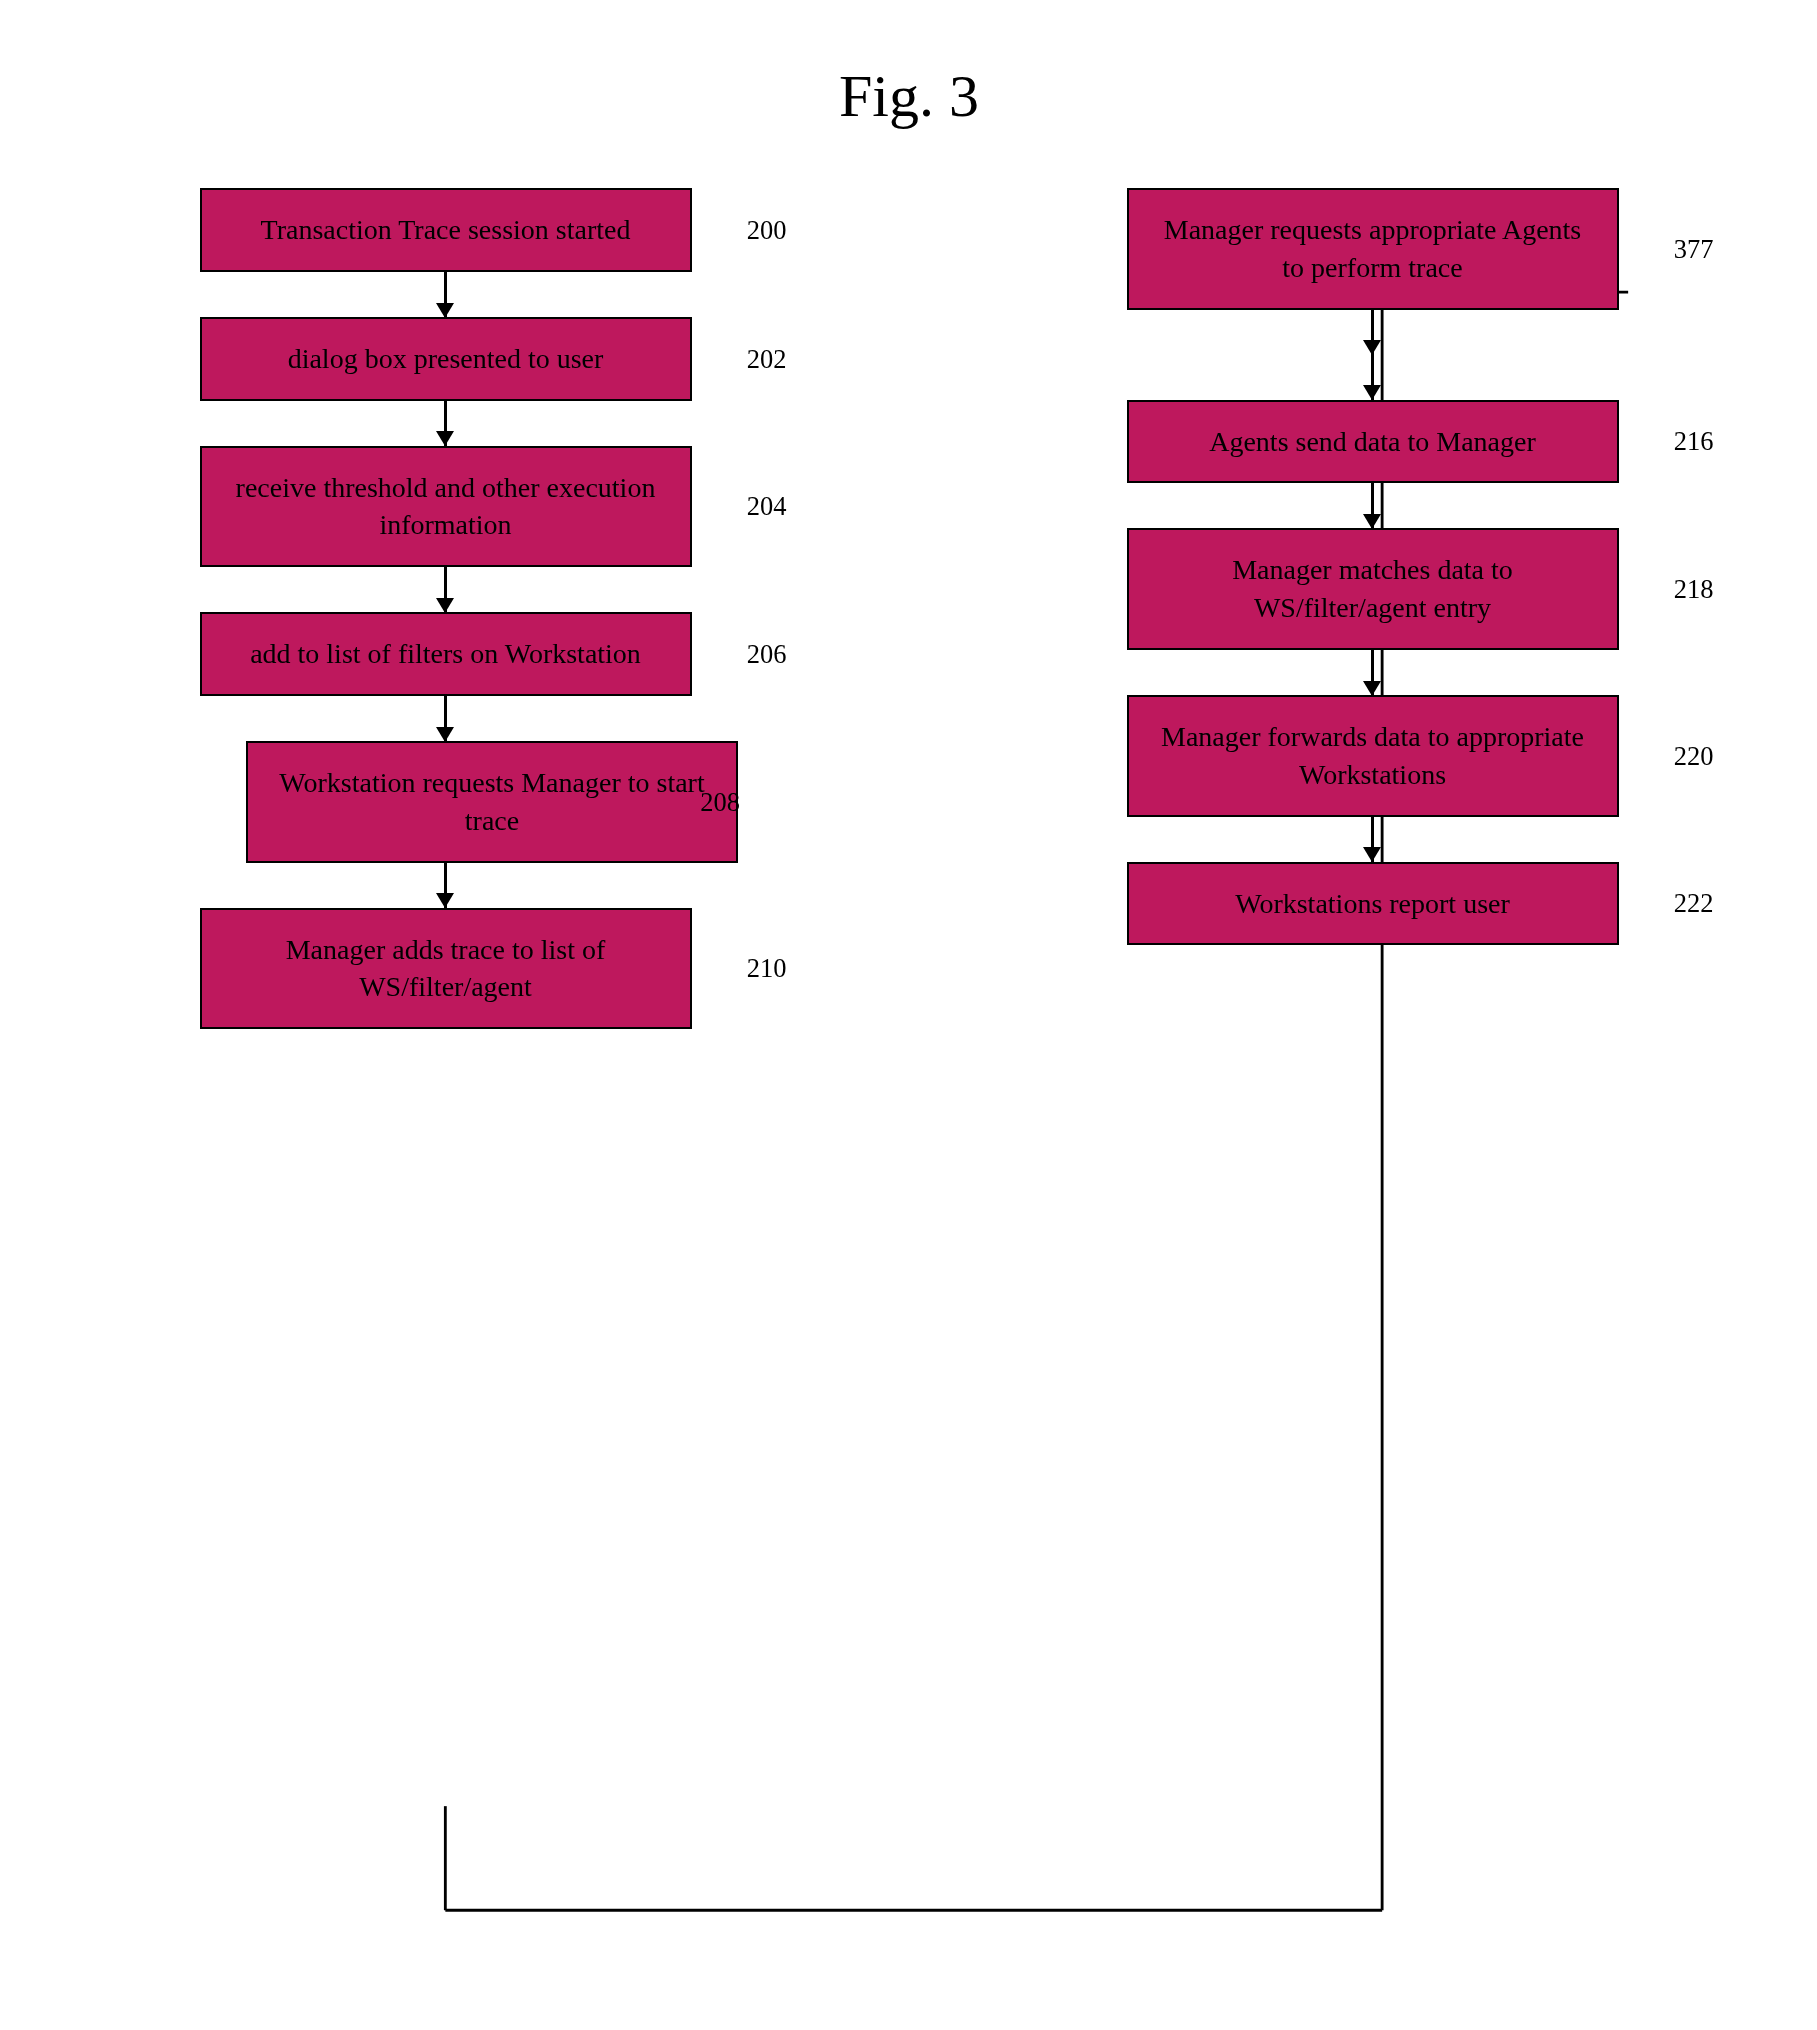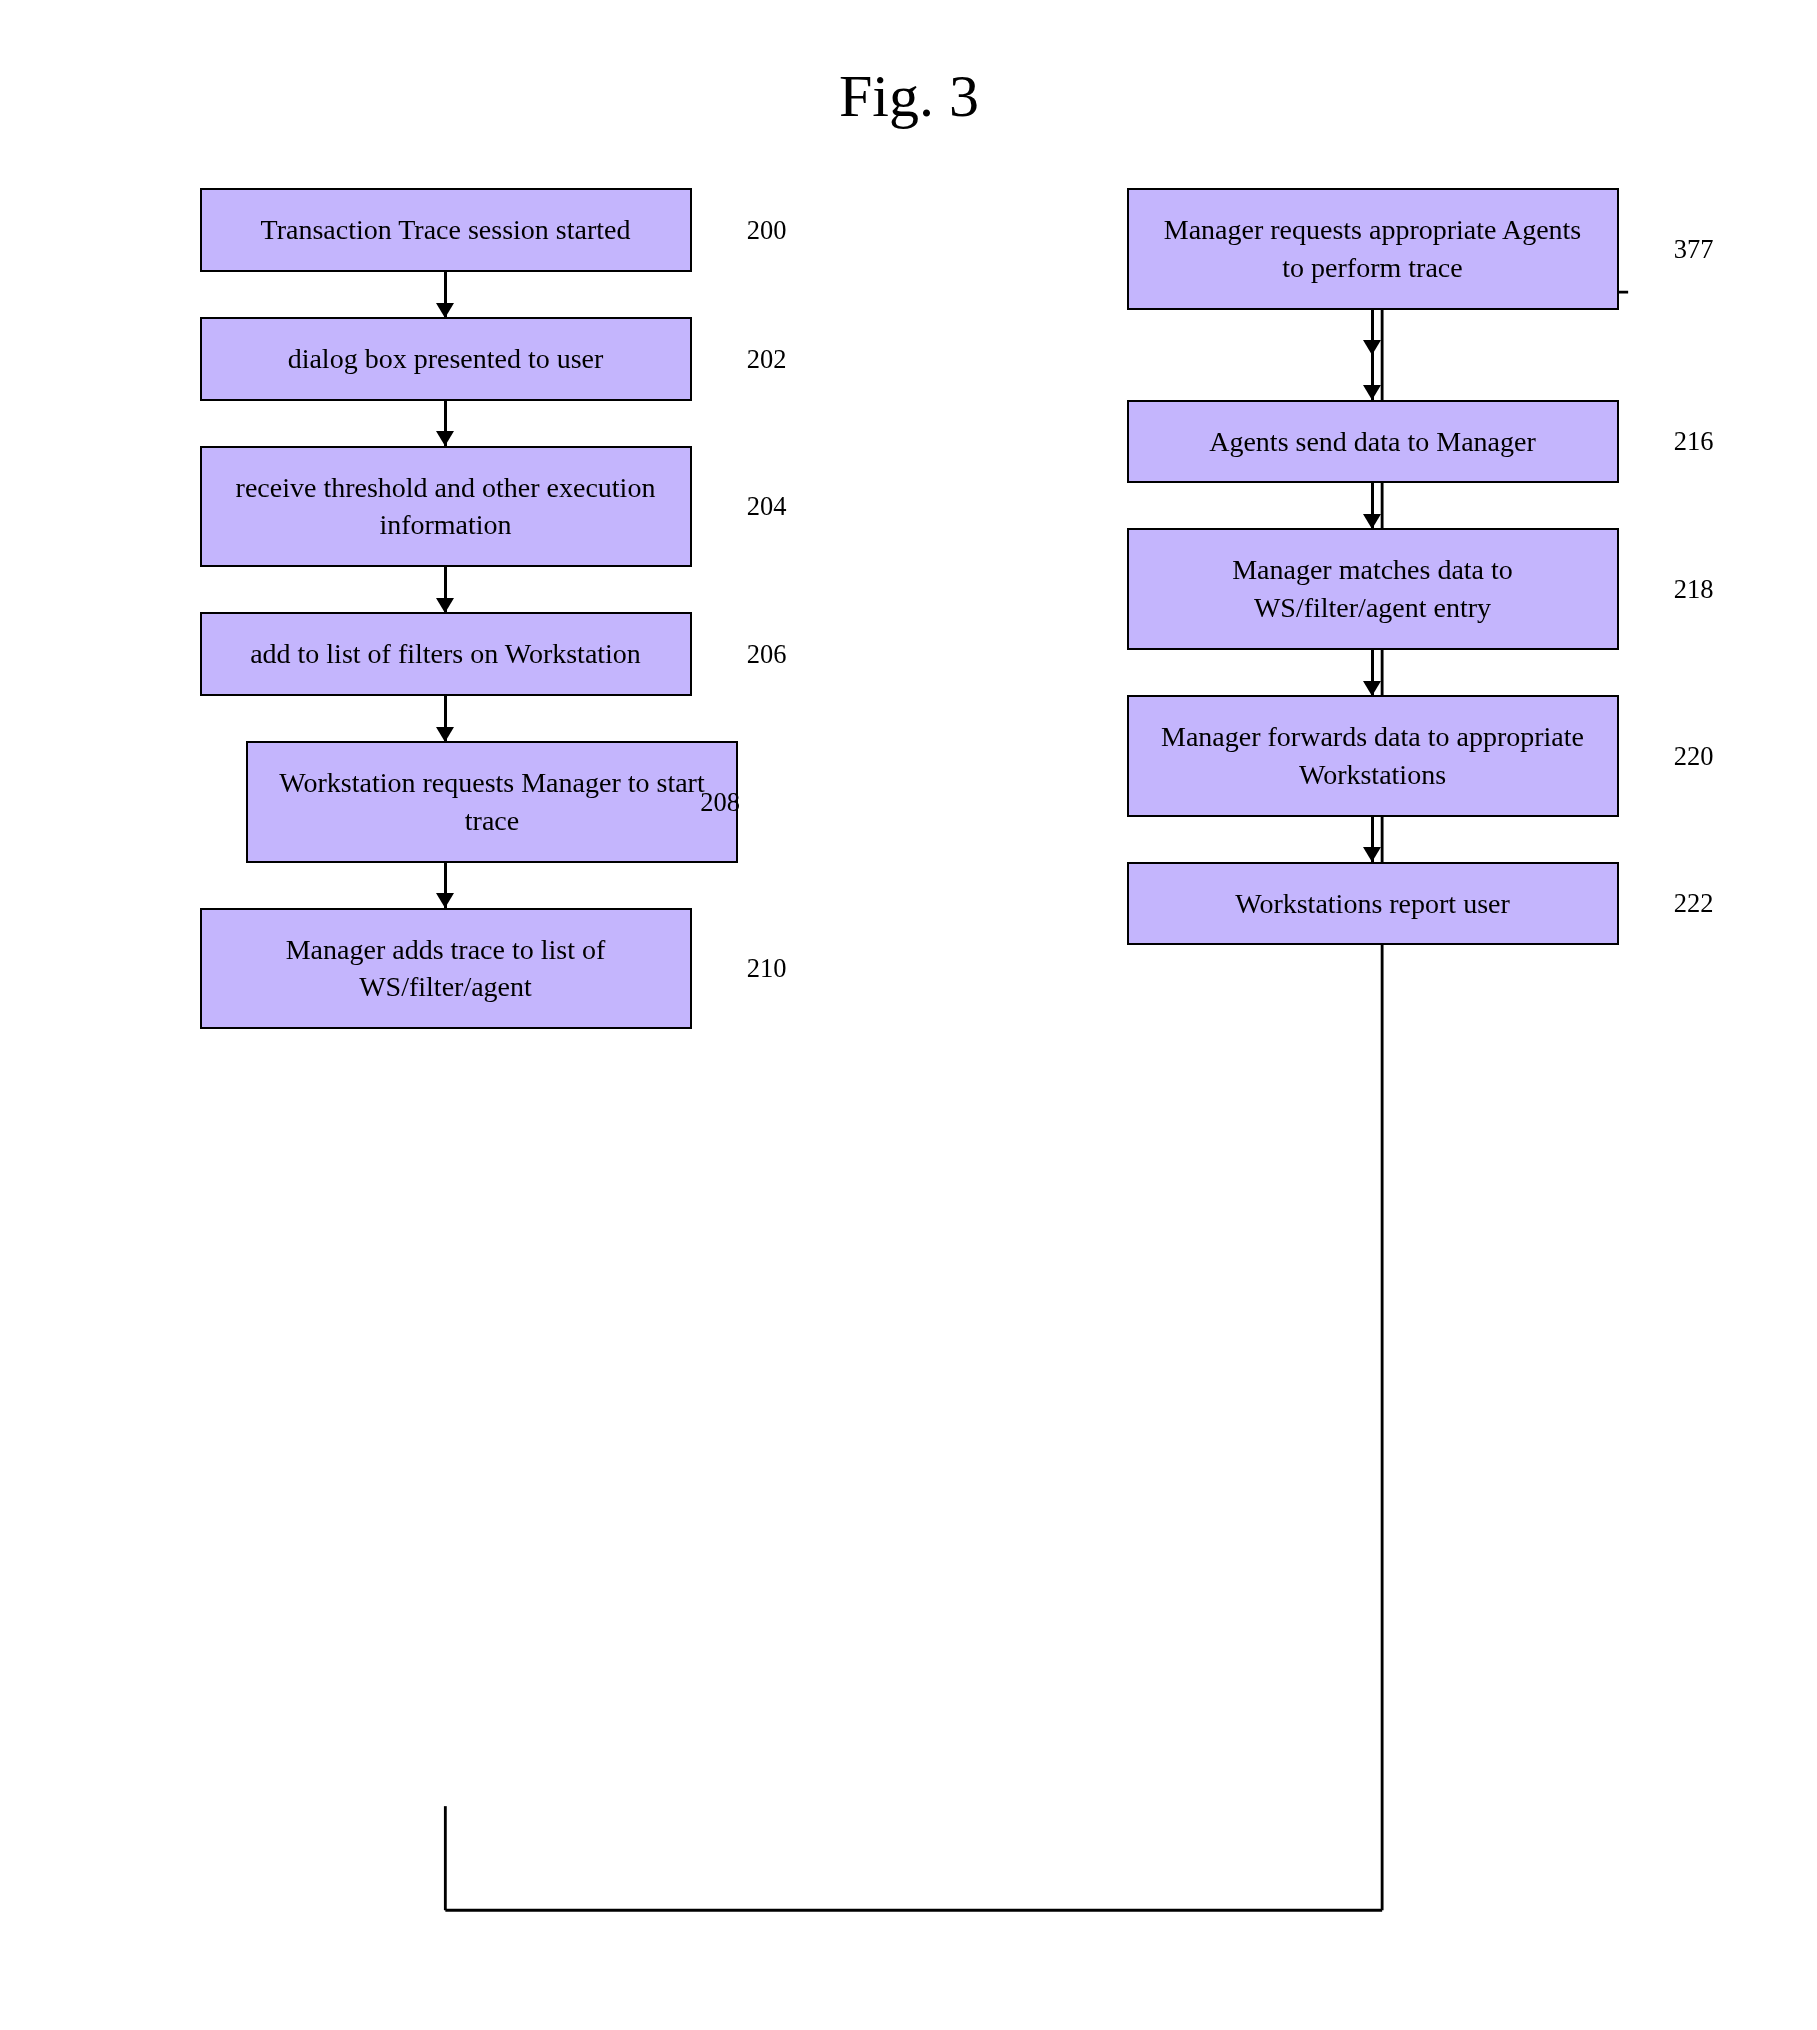--- a/index.html
+++ b/index.html
@@ -22,21 +22,21 @@
       margin-top: 24px;
     }
 
     .flow-box {
       border: 2.8px solid #000;
       padding: 21px 26.5px;
       text-align: center;
       font-size: 28px;
       line-height: 1.35;
       width: 492px;
-      background: #c4b5fd;
+      background: #be185d;
       position: relative;
     }
 
     
     .arrow-down {
       width: 2.8px;
       background: #000;
       height: 45px;
       position: relative;
       margin: 0 auto;

